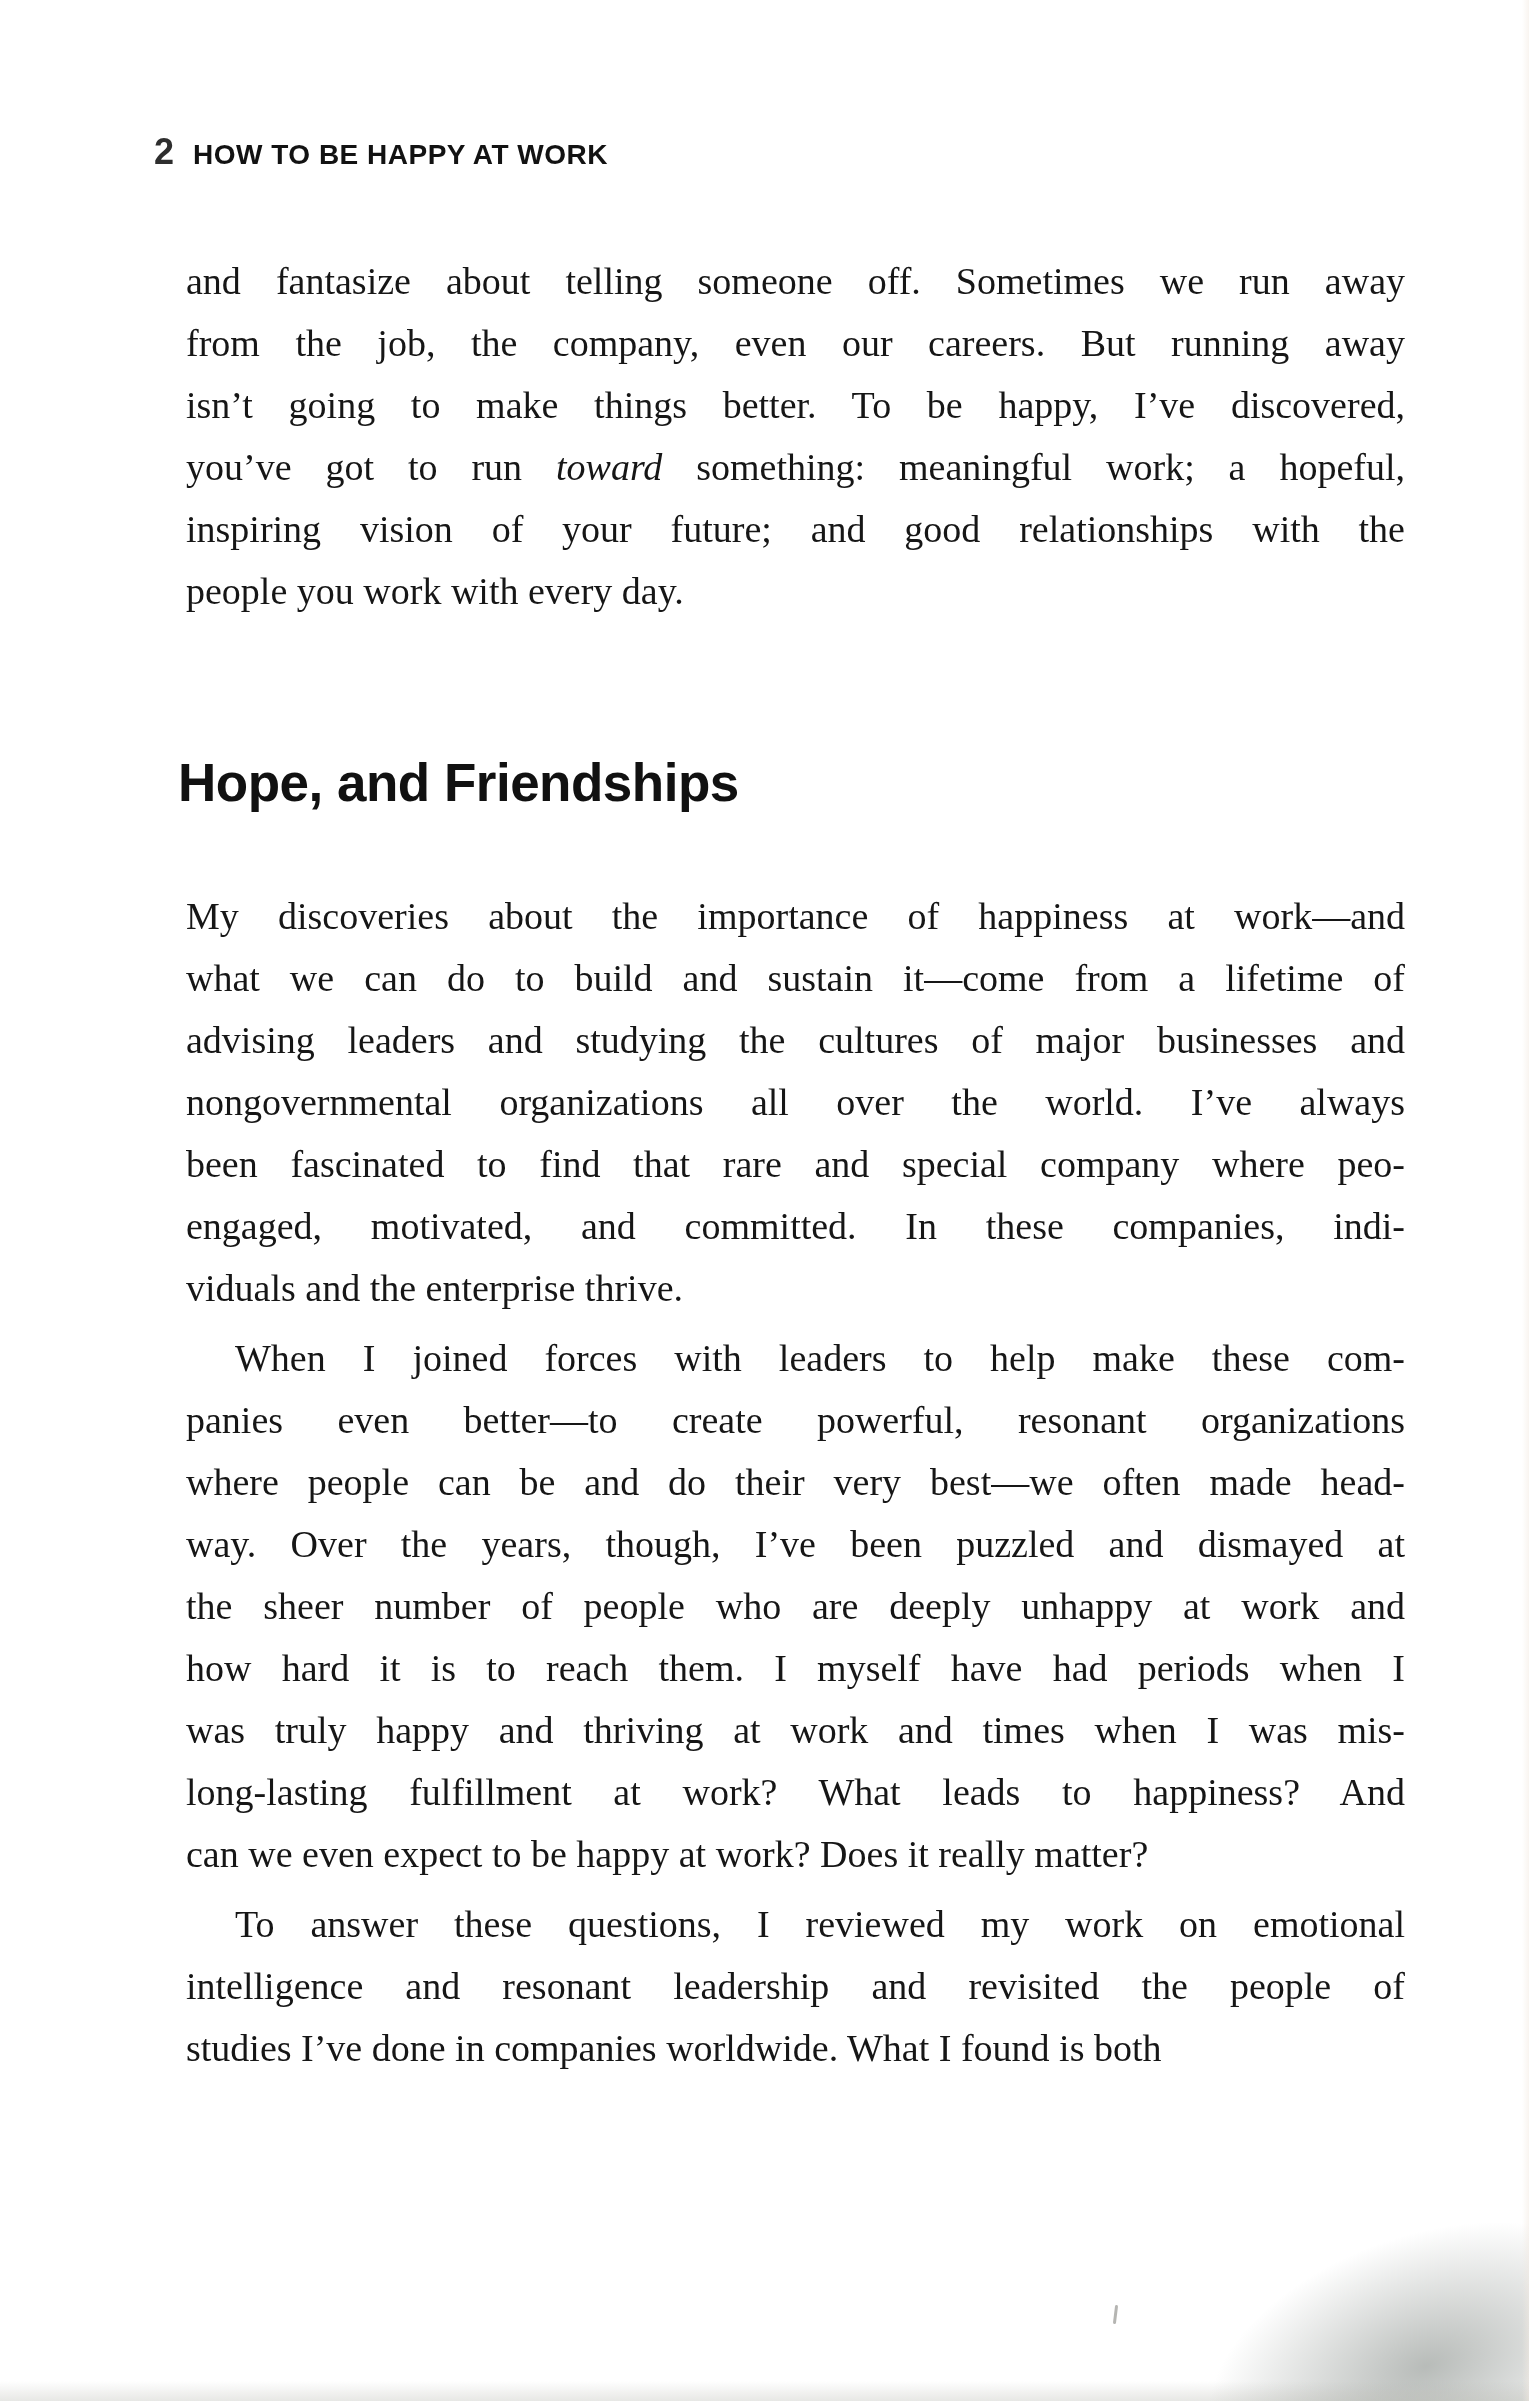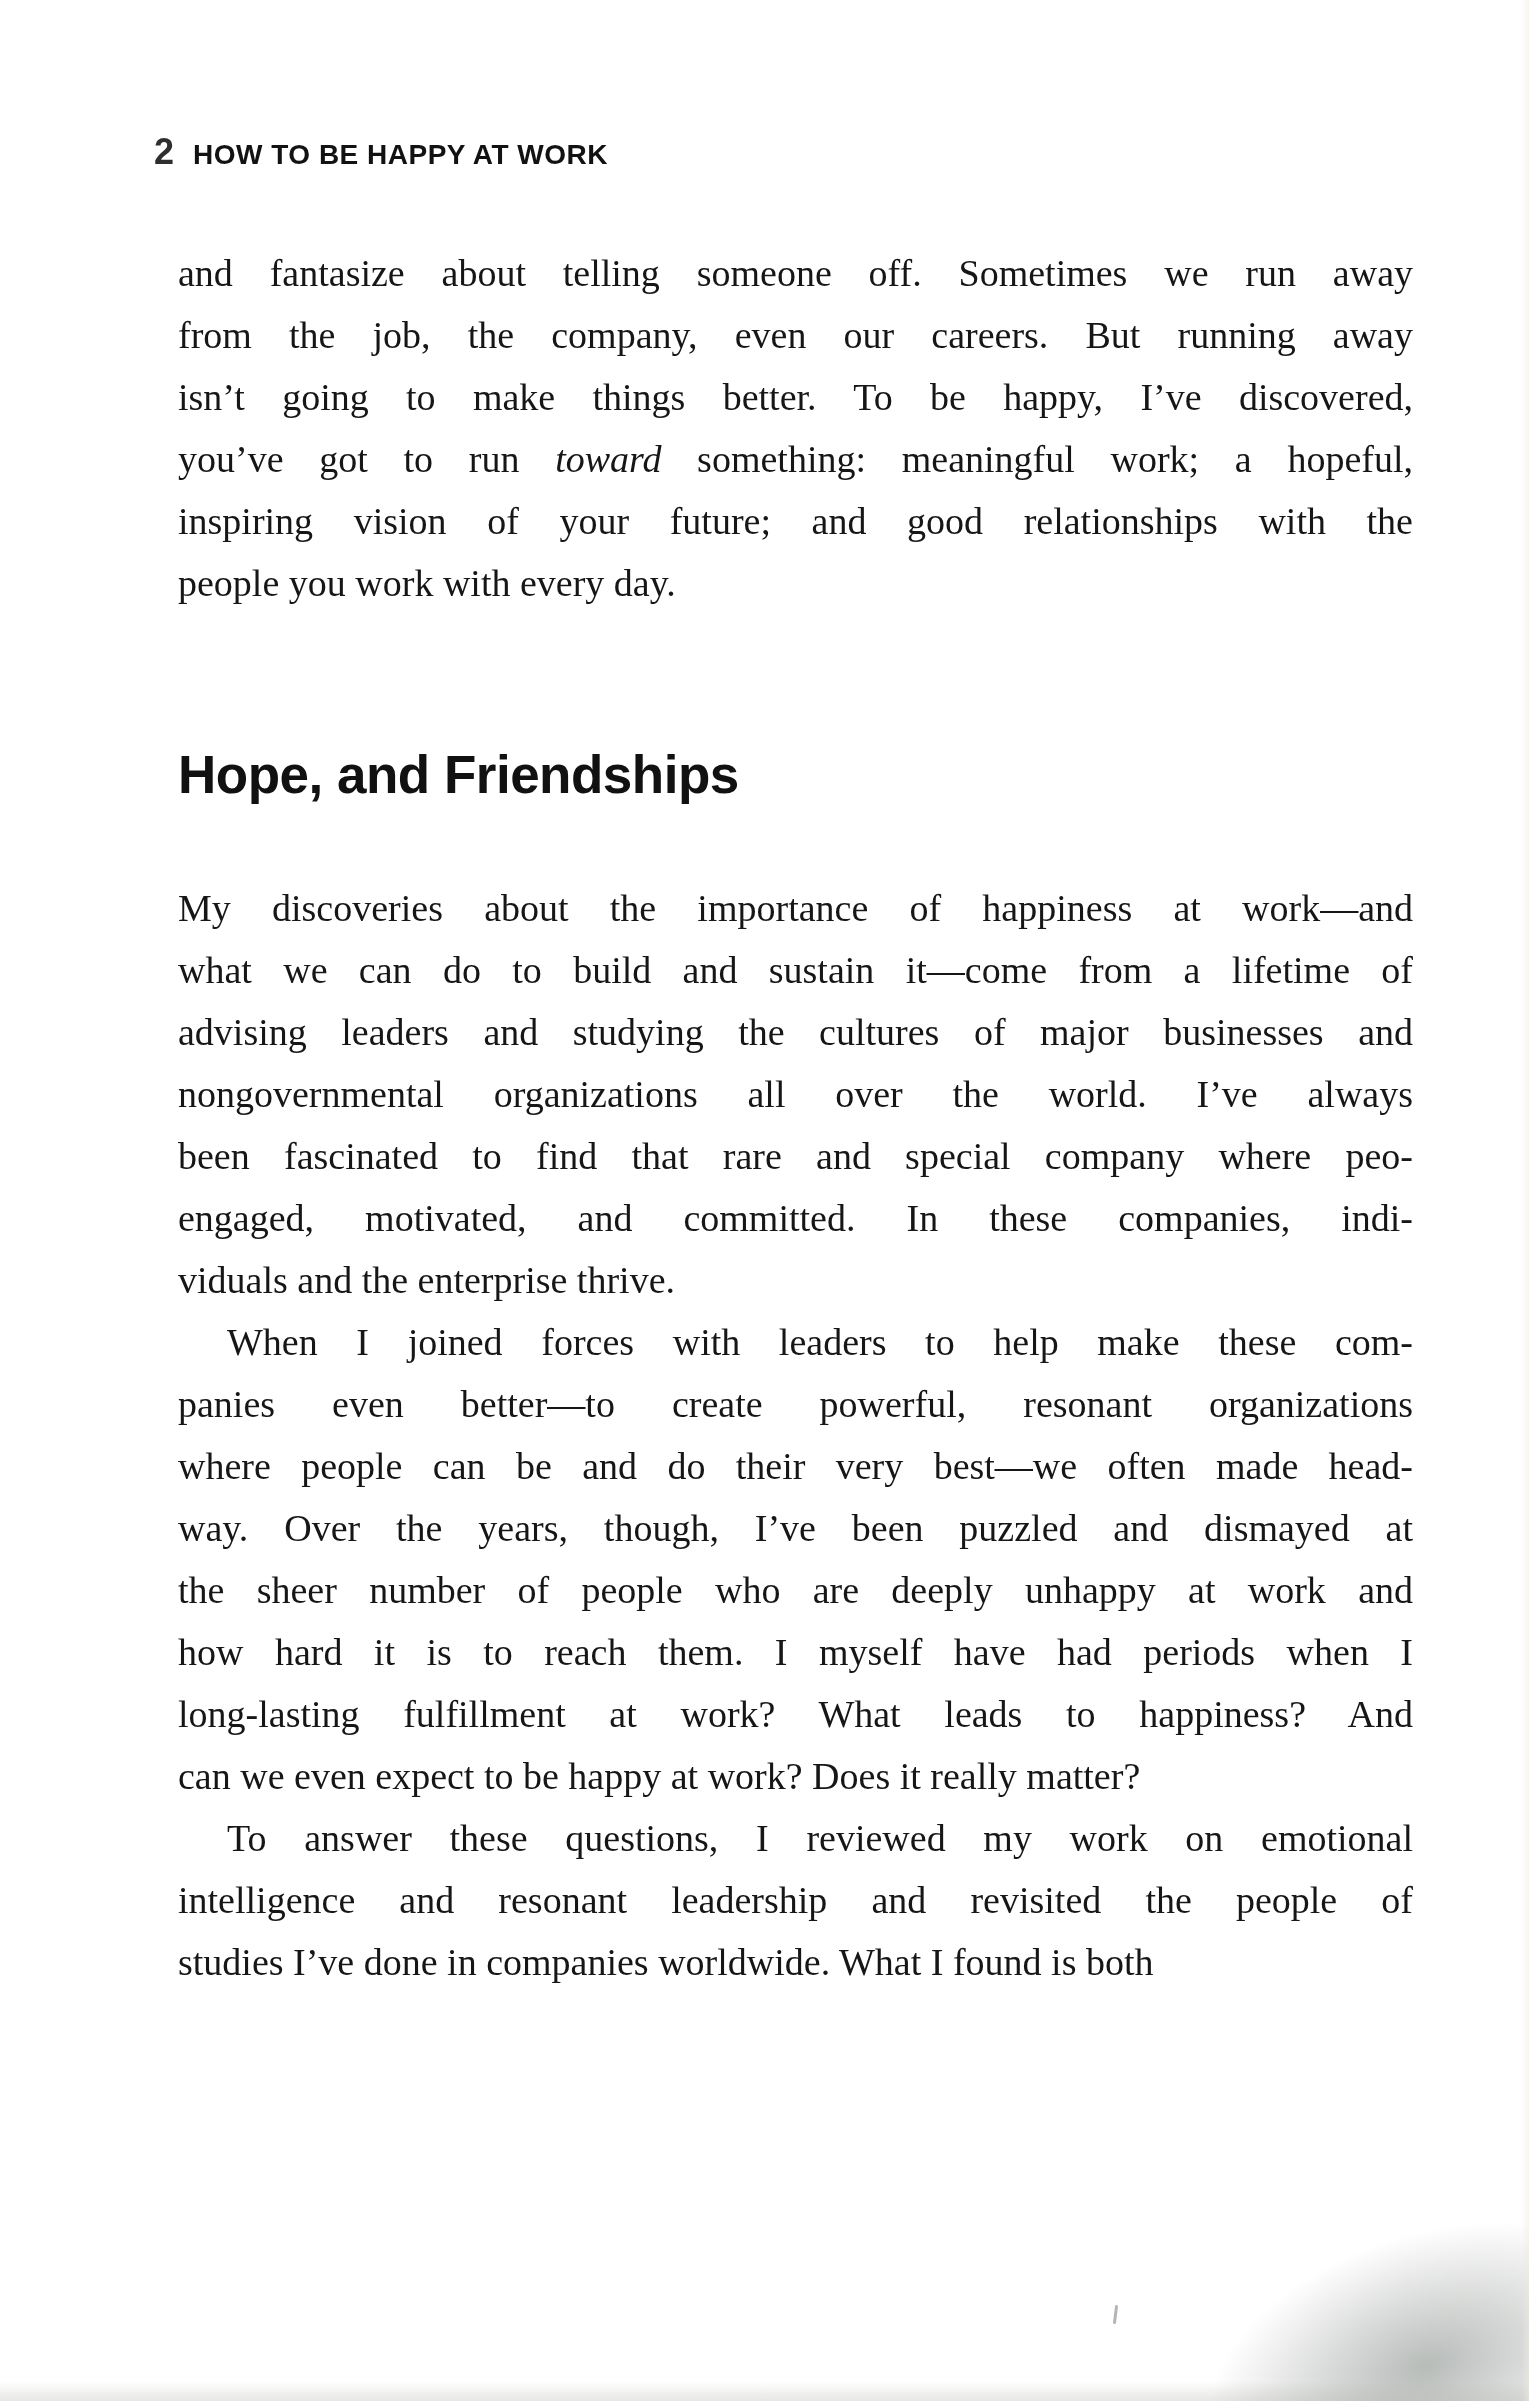--- a/index.html
+++ b/index.html
@@ -39,21 +39,21 @@
     letter-spacing: 0.5px;
   }
   
   .text-col {
     position: absolute;
     left: 178px;
     top: 242px;
     width: 1235px;
   }
   .para {
-    margin: 0;
+    margin: 8px;
     font-size: 38px;
     line-height: 62px;
     color: #161616;
   }
   .line {
     text-align: justify;
     text-align-last: justify;
     -moz-text-align-last: justify;
   }
   .line-last {
@@ -147,20 +147,21 @@
         <div class="line line-last"><span>viduals and the enterprise thrive.</span></div>
       </div>
 
     <div class="para indent-first">
         <div class="line"><span>When I joined forces with leaders to help make these com-</span></div>
         <div class="line"><span>panies even better—to create powerful, resonant organizations</span></div>
         <div class="line"><span>where people can be and do their very best—we often made head-</span></div>
         <div class="line"><span>way. Over the years, though, I’ve been puzzled and dismayed at</span></div>
         <div class="line"><span>the sheer number of people who are deeply unhappy at work and</span></div>
         <div class="line"><span>how hard it is to reach them. I myself have had periods when I</span></div>
+        <div class="line"><span>was truly happy and thriving at work and times when I was mis-</span></div>
         <div class="line"><span>long-lasting fulfillment at work? What leads to happiness? And</span></div>
         <div class="line line-last"><span>can we even expect to be happy at work? Does it really matter?</span></div>
       </div>
 
     <div class="para indent-first">
         <div class="line"><span>To answer these questions, I reviewed my work on emotional</span></div>
         <div class="line"><span>intelligence and resonant leadership and revisited the people of</span></div>
         <div class="line line-last"><span>studies I’ve done in companies worldwide. What I found is both</span></div>
       </div>
 

